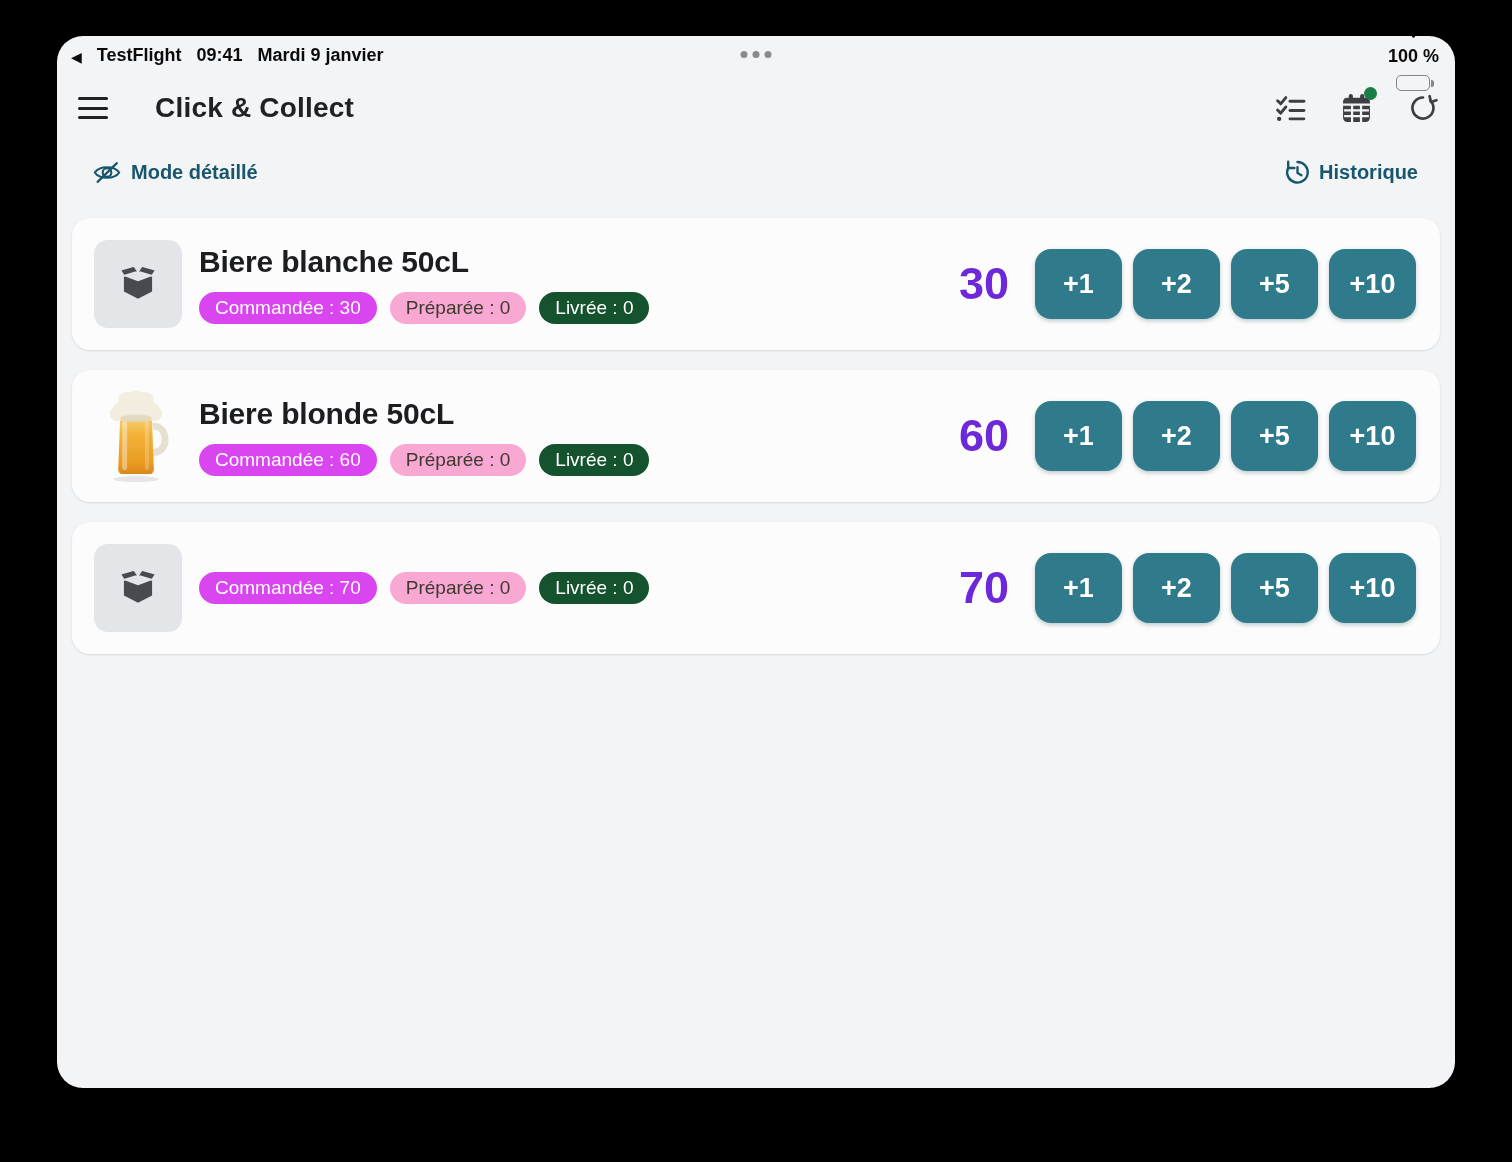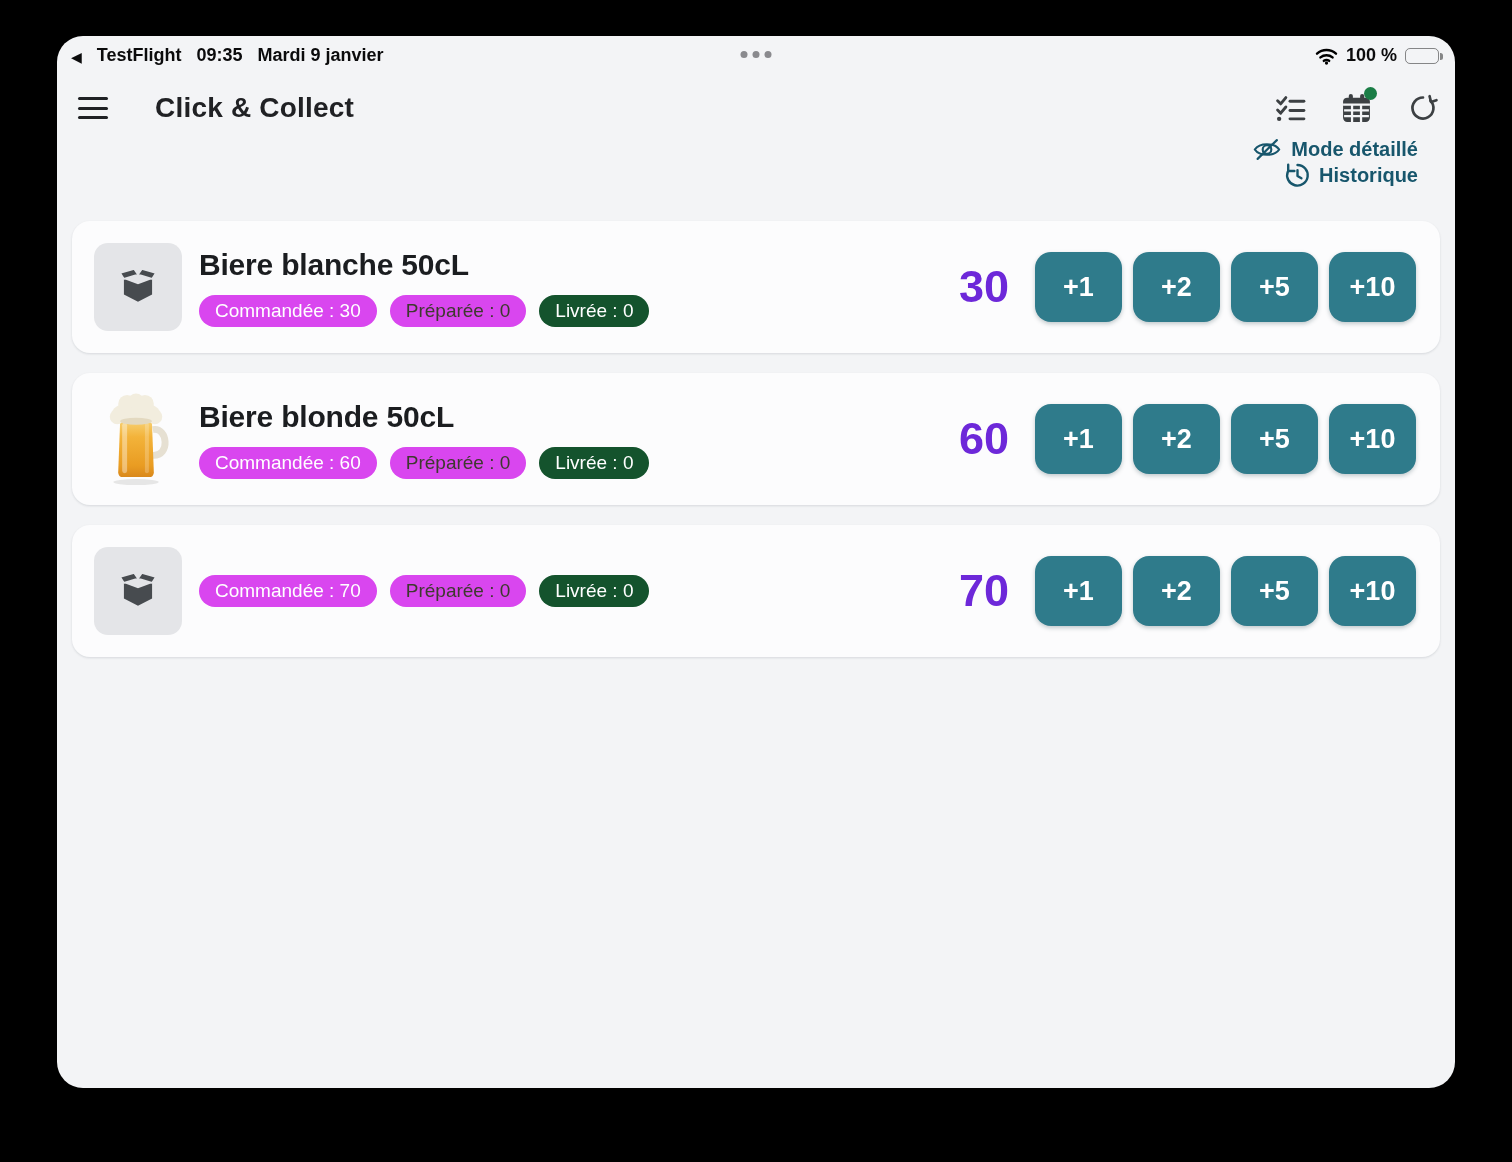--- a/index.html
+++ b/index.html
@@ -25,36 +25,36 @@
     font-size:18px; font-weight:700; color:#0b0b0c;
     position:relative; height:30px;
   }
   .sb-left { display:flex; align-items:center; gap:15px; }
   .back-glyph { font-size:14px; line-height:1; transform:translateY(1px); }
   .sb-dots {
     position:absolute; left:50%; top:15px; transform:translateX(-50%);
     display:flex; gap:5px;
   }
   .sb-dots i { width:7px; height:7px; border-radius:50%; background:#8a8a8e; }
-  .sb-right { margin-left:auto; display:flex; align-items:center; gap:8px; }
+  .sb-right { margin-left:auto; display:flex; align-items:center; gap:8px;flex-direction:column; }
   .battery { position:relative; width:34px; height:16px; border:1.6px solid rgba(0,0,0,.45); border-radius:5px; padding:1.6px; }
   .battery-fill { width:100%; height:100%; background:#000; border-radius:2.5px; }
   .battery-nub { position:absolute; right:-5px; top:4px; width:3px; height:7px; background:rgba(0,0,0,.45); border-radius:0 2.5px 2.5px 0; }
 
   
   .app-header { display:flex; align-items:center; margin-top:24px; padding:0 17px 0 21px; height:36px; }
   .hamburger { width:30px; height:22px; display:flex; flex-direction:column; justify-content:space-between; cursor:pointer; }
   .hamburger i { display:block; height:3px; background:#1f2124; border-radius:2px; }
   .app-title { margin-left:47px; font-size:28px; font-weight:700; color:#202124; letter-spacing:.2px;text-align:right; }
   .header-icons { margin-left:auto; display:flex; align-items:center; gap:35px; }
   .hicon { position:relative; width:31px; height:31px; display:flex; align-items:center; justify-content:center; cursor:pointer; }
   .cal-dot { position:absolute; top:-6px; right:-5px; width:13px; height:13px; border-radius:50%; background:#1a7d46; }
 
   
-  .subheader { display:flex; align-items:flex-end; margin-top:11px; padding:0 37px 0 35px;flex-direction:column; }
+  .subheader { display:flex; align-items:center; margin-top:33px; padding:0 37px 0 35px; }
   .teal-link { display:flex; align-items:center; gap:9px; color:#17566c; font-size:20px; font-weight:700; cursor:pointer; }
   .teal-link.right { margin-left:auto; }
 
   
   .cards { margin-top:33px; padding:0 15px; display:flex; flex-direction:column; gap:20px; }
   .card {
     background:#fcfcfd; border-radius:18px; height:132px;
     display:flex; align-items:center;
     padding:0 24px 0 22px;
     box-shadow:0 1px 3px rgba(25,35,50,.08), 0 1px 2px rgba(25,35,50,.05);
@@ -65,21 +65,21 @@
   }
   .thumb.plain { background:transparent; }
   .product-info { margin-left:17px; display:flex; flex-direction:column; gap:13px; }
   .product-name { font-size:30px; font-weight:700; color:#1b1d20; letter-spacing:-.2px; }
   .badges { display:flex; gap:13px; }
   .badge {
     height:32px; line-height:32px; padding:0 16px; border-radius:16px;
     font-size:19px; font-weight:500; white-space:nowrap;
   }
   .badge.ordered   { background:#d946ef; color:#fff; }
-  .badge.prepared  { background:#d946ef; color:#3d3a2e; }
+  .badge.prepared  { background:#f9a8d4; color:#3d3a2e; }
   .badge.delivered { background:#14532d; color:#fff; }
 
   .card-right { margin-left:auto; display:flex; align-items:center; gap:11px; }
   .quantity { font-size:45px; font-weight:700; color:#6d28d9; margin-right:15px; min-width:72px; text-align:right; }
   .qty-btn {
     width:87px; height:70px; border:none; border-radius:16px;
     background:#2f7b8b; color:#fff;
     font-family:inherit; font-size:27px; font-weight:700;
     display:flex; align-items:center; justify-content:center;
     box-shadow:0 2px 4px rgba(20,50,60,.25);
@@ -89,21 +89,21 @@
 </style>
 </head>
 <body>
 
 <div class="screen">
 
   <div class="status-bar">
     <div class="sb-left">
       <span class="back-glyph">◀</span>
       <span>TestFlight</span>
-      <span>09:35</span>
+      <span>09:41</span>
       <span>Mardi 9 janvier</span>
     </div>
     <div class="sb-dots">
         <i></i>
         <i></i>
         <i></i>
       </div>
     <div class="sb-right">
       <span>
         <svg viewBox="0 0 24 19" width="23" height="18" fill="none" stroke="#000" stroke-width="2.6" stroke-linecap="round">

